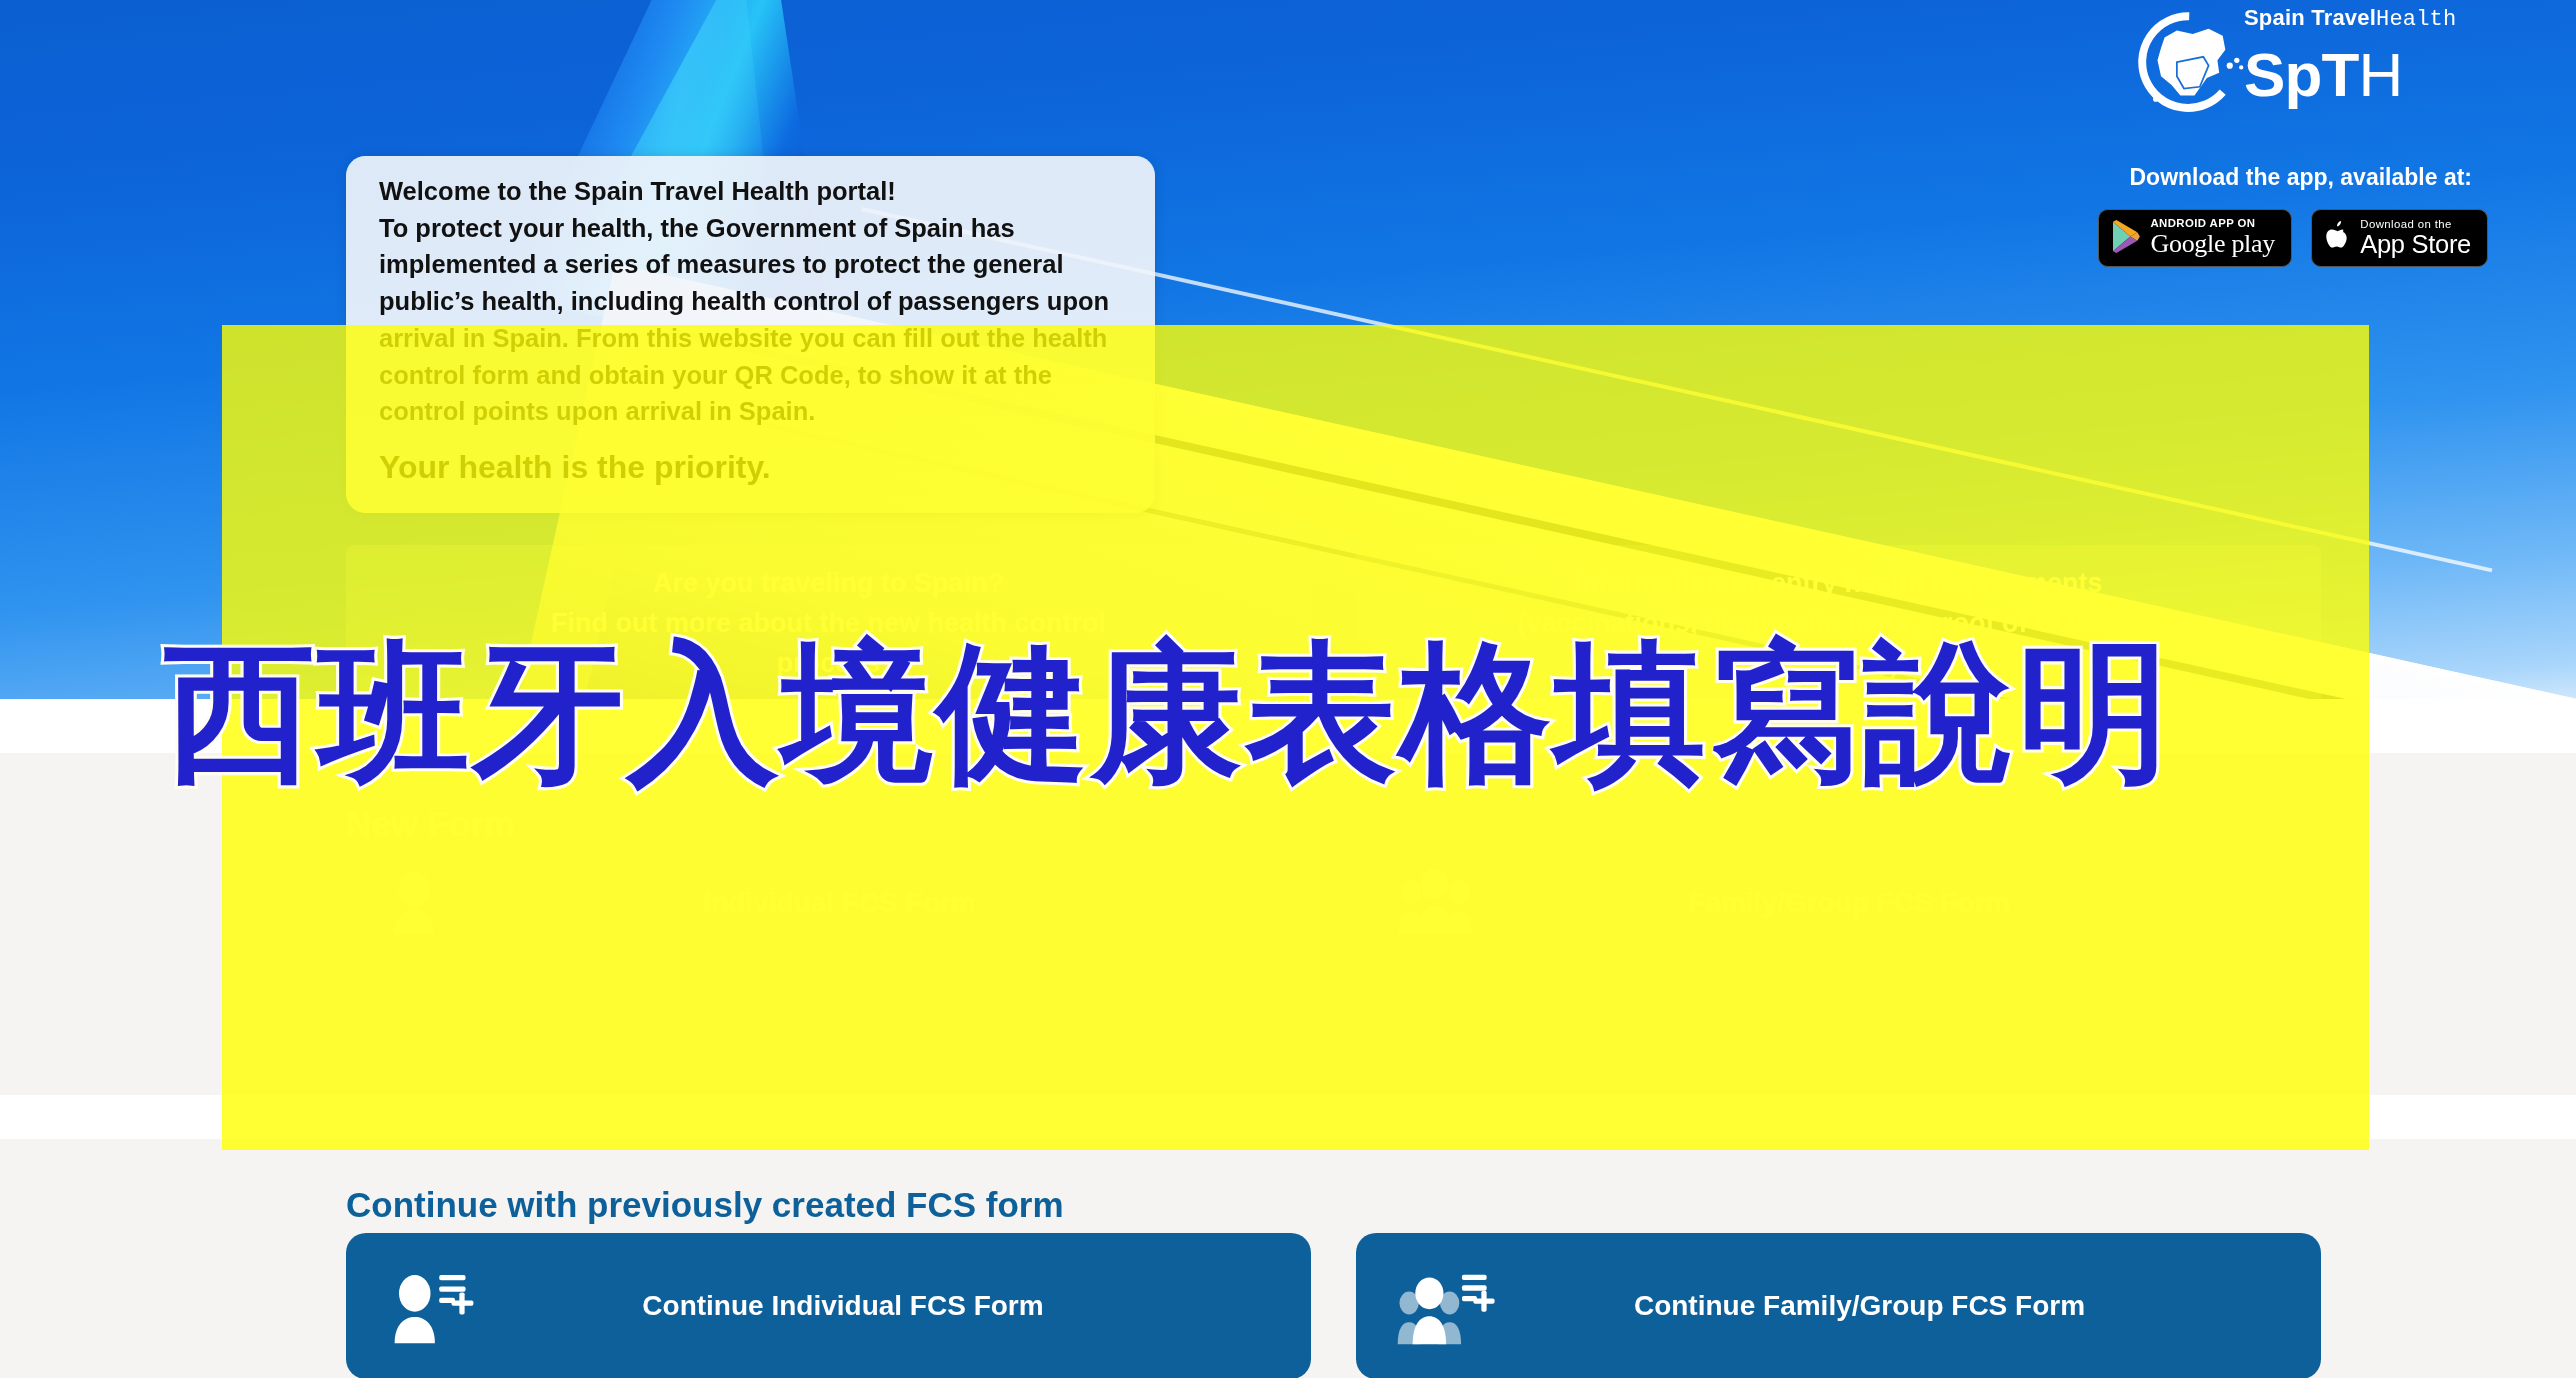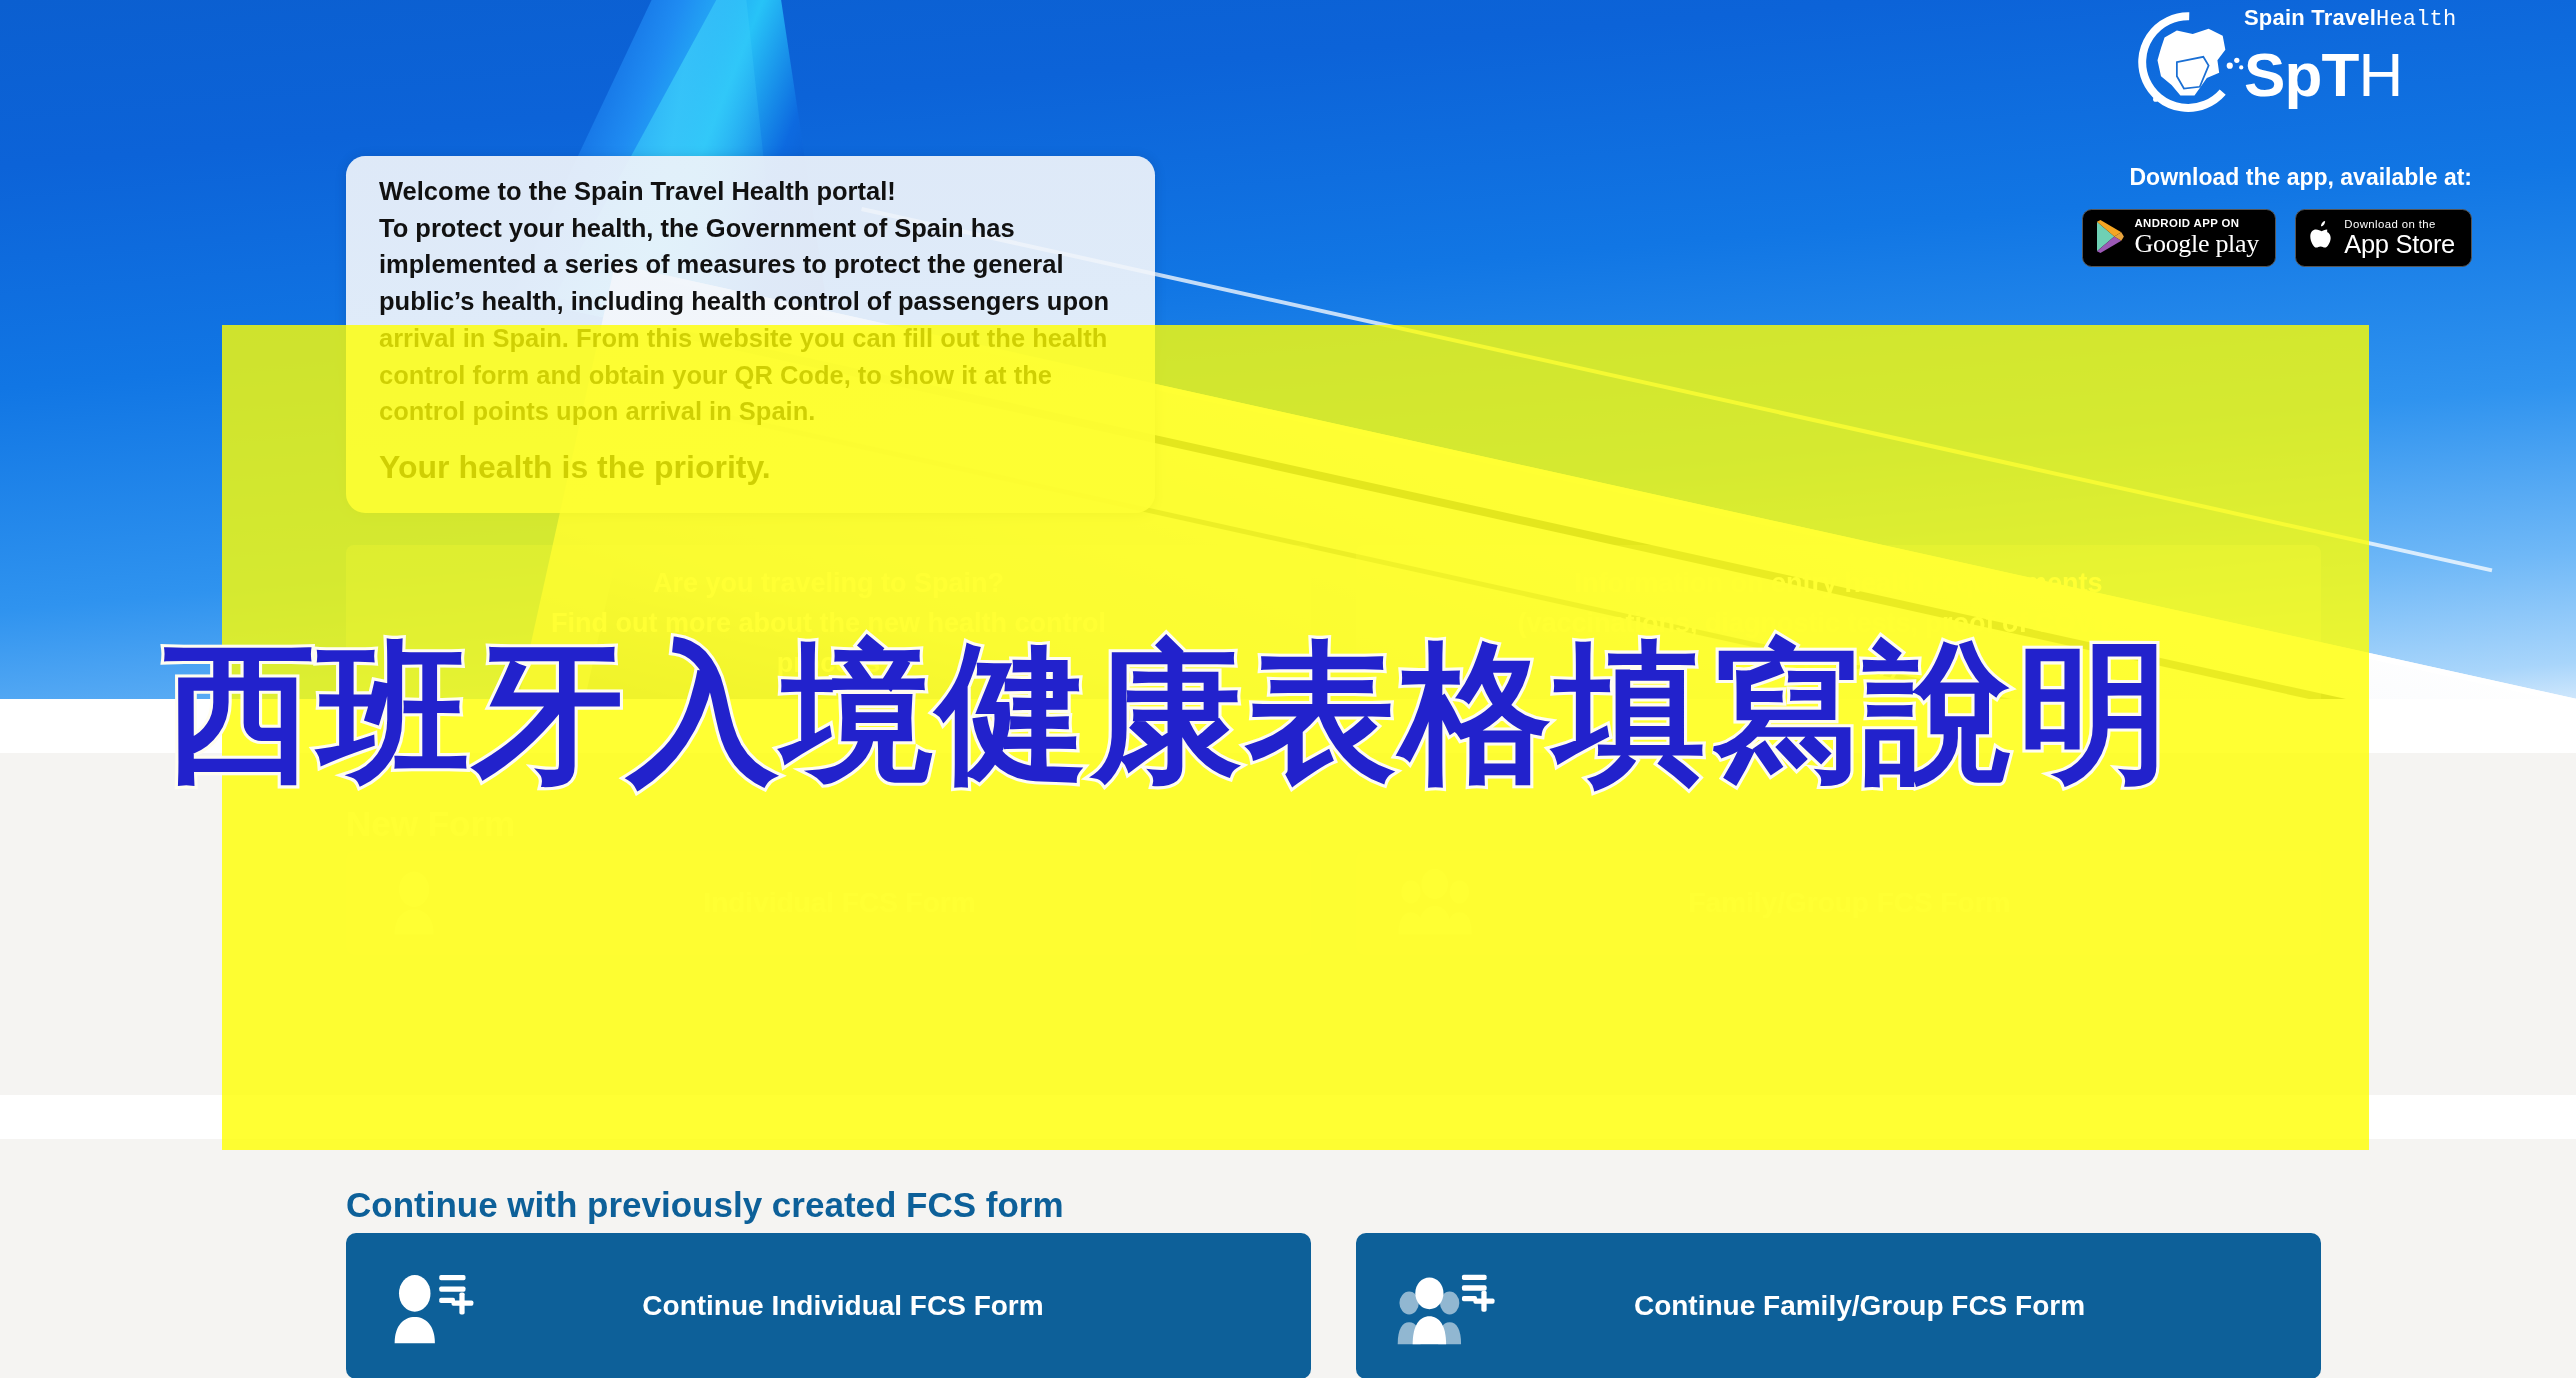--- a/index.html
+++ b/index.html
@@ -64,21 +64,21 @@
   .bw-top{font-size:22px;color:#fff;font-weight:700;letter-spacing:0.2px;line-height:1;white-space:nowrap;}
   .bw-top .lite{font-weight:400;font-family:Liberation Mono, monospace;}
   .bw-big{font-size:62px;color:#fff;line-height:.92;margin-top:15px;letter-spacing:-0.9px;}
   .bw-big b{font-weight:800;}
   .bw-big span{font-weight:300;}
 
   #download-label{
     position:absolute;right:104px;top:164px;color:#ffffff;font-size:23px;
     font-weight:600;white-space:nowrap;text-align:right;
   }
-  #store-row{position:absolute;right:104px;top:209px;display:flex;gap:19.3px;padding-left:20px;}
+  #store-row{position:absolute;right:88px;top:209px;display:flex;gap:19.3px;padding-left:20px;}
   .store-badge{
     height:58px;border-radius:9.7px;background:#000;border:0.9px solid #555;
     display:flex;align-items:center;padding:0 16px 0 12.3px;box-sizing:border-box;
   }
   .store-badge .s-txt{color:#fff;line-height:1.05;margin-left:9.7px;}
   .s-small{font-size:11.4px;letter-spacing:0.4px;font-weight:600;}
   .s-big{font-size:25.5px;font-weight:500;letter-spacing:-0.3px;}
   .s-big-serif{font-family:"Liberation Serif",serif;font-size:26px;}
 
   
@@ -128,21 +128,21 @@
     color:#ffffff;font-size:28px;font-weight:700;flex:1;text-align:center;margin-left:-62px;
   }
   .icon-wrap{width:84px;height:69px;position:relative;flex:0 0 auto;}
 
   
   #continue-heading{
     position:absolute;left:346px;top:1185px;font-size:35px;font-weight:700;color:#0d6099;
     white-space:nowrap;
   }
   .continue-btn{
-    position:absolute;top:1233px;width:965px;height:146px;border-radius:10px;
+    position:absolute;top:1233px;width:965px;height:146px;border-radius:20px;
     background:#0d6099;display:flex;align-items:center;box-sizing:border-box;padding:0 39px;
   }
   #btn-individual-continue{left:346px;}
   #btn-family-continue{left:1356px;}
   .continue-btn .cb-label{
     color:#ffffff;font-size:28px;font-weight:700;flex:1;text-align:center;margin-left:-62px;
   }
 
   
   #yellow-overlay{

